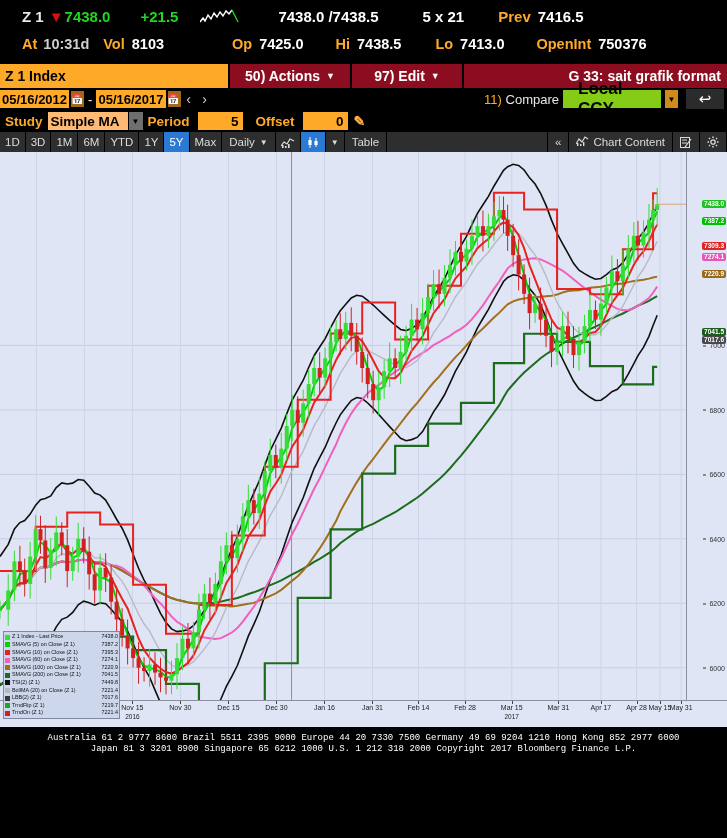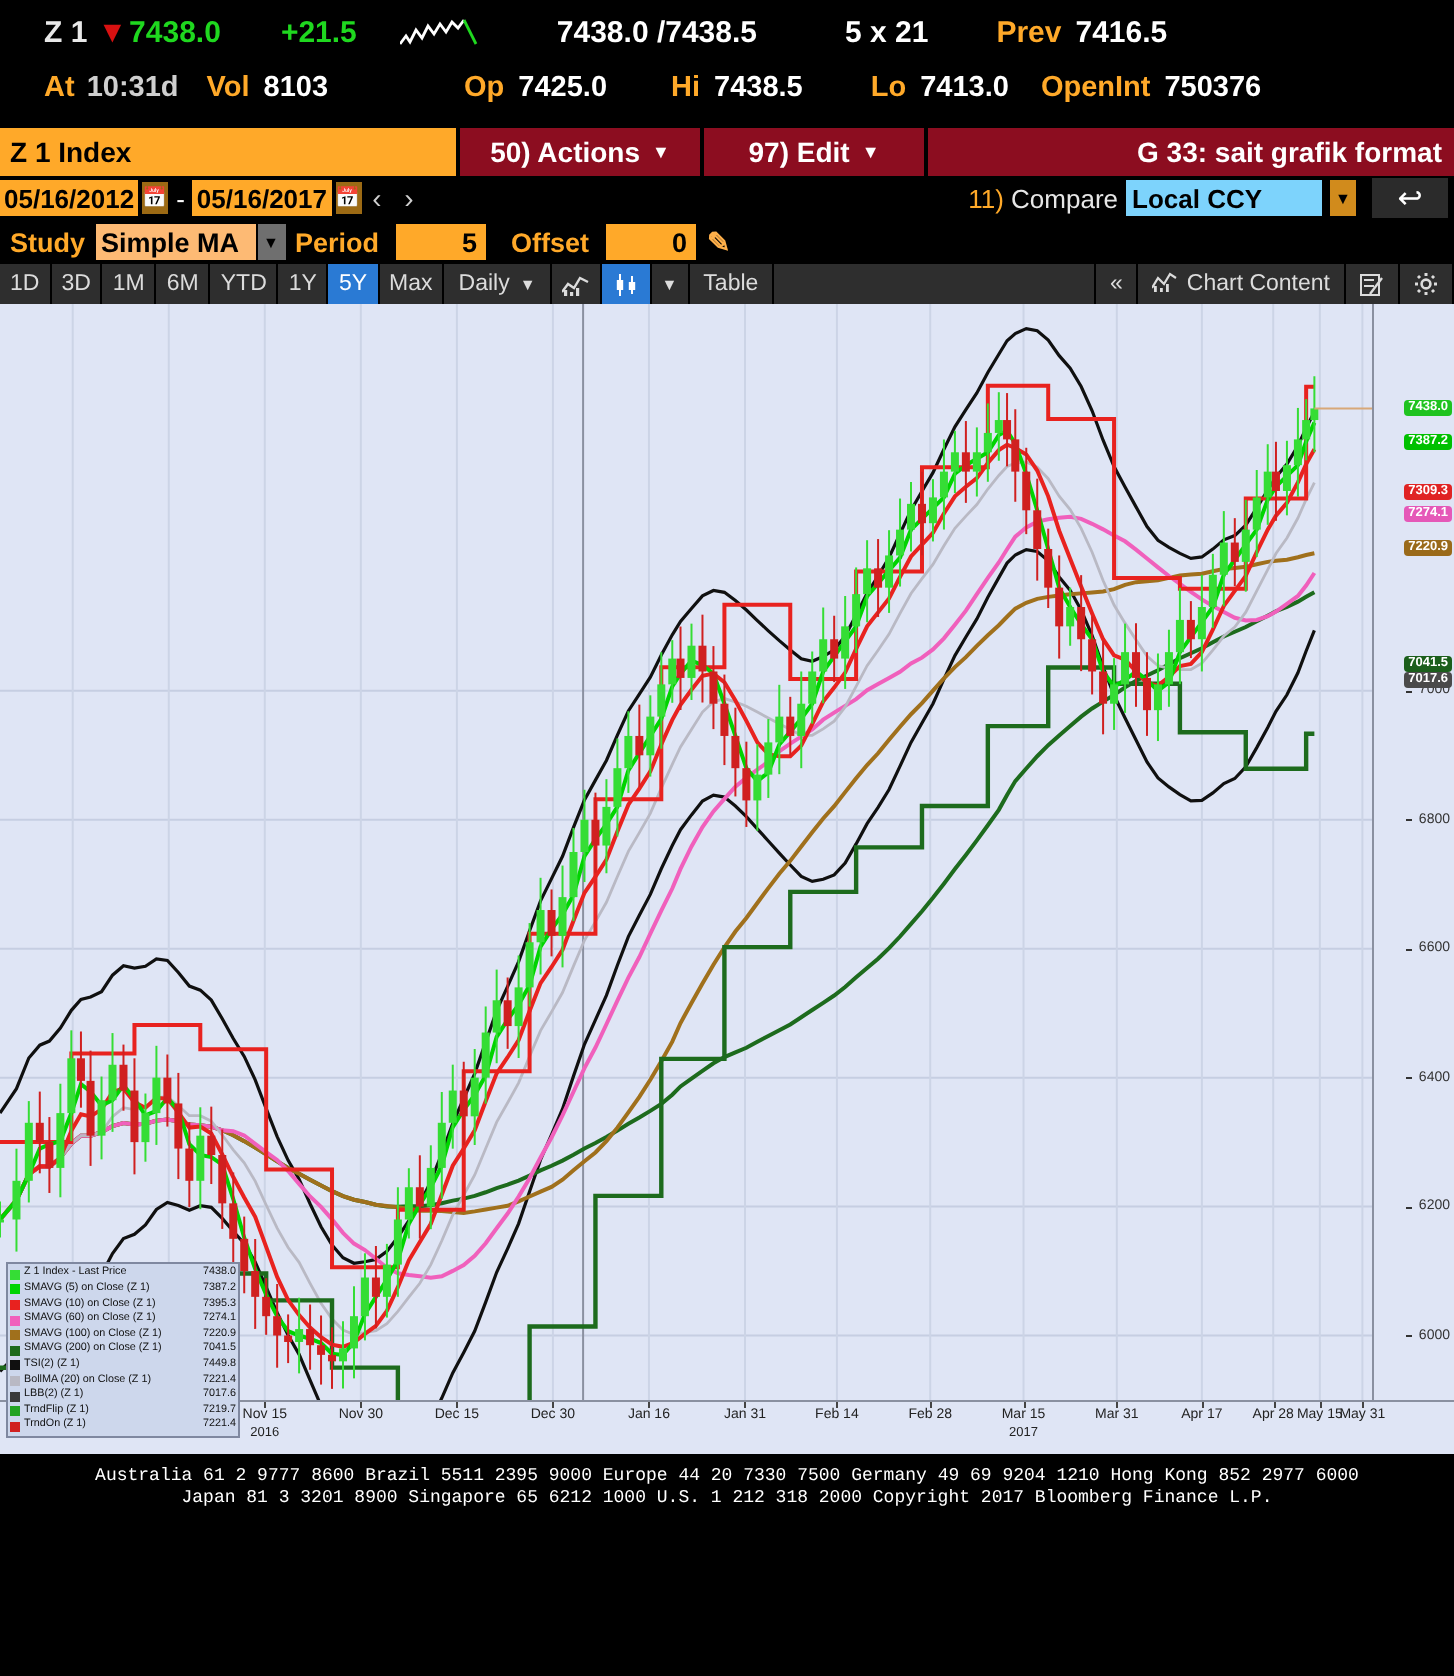--- a/index.html
+++ b/index.html
@@ -44,23 +44,23 @@
                display:flex; align-items:center; padding:0 2px; }
   .cal-ico { background:#9c6a14; color:#fff; width:13px; height:16px;
              margin-left:2px; display:flex; align-items:center;
              justify-content:center; font-size:10px; }
   .dash { color:#fff; margin:0 4px; }
   .navbtn { color:#cfcfcf; width:16px; text-align:center; font-size:14px; }
   .daterow-right { margin-left:auto; display:flex; align-items:center; gap:4px;
                    padding-right:3px; }
   .cmp-label { color:#e6e6e6; font-size:13px; }
   .cmp-num { color:#ffa929; }
-  .ccy-select { background:#7dd3fc; color:#000; font-weight:bold;
+  .ccy-select { background:#84cc16; color:#000; font-weight:bold;
                 height:18px; width:98px; display:flex; align-items:center;
-                padding-left:3px; font-size:13px; }
+                padding-left:15px; font-size:17px; }
   .ccy-caret { background:#d18b1c; color:#000; width:13px; height:18px;
                display:flex; align-items:center; justify-content:center;
                font-size:8px; }
   .undo-btn { background:#2b2b2b; width:38px; height:20px; display:flex;
               align-items:center; justify-content:center; color:#fff;
               font-size:15px; margin-left:4px; }
   
   .studyrow { display:flex; align-items:center; height:22px; background:#000;
               font-size:13.5px; font-weight:bold; gap:0; }
   .study-lbl { color:#ffa929; padding:0 5px; }
@@ -139,21 +139,21 @@
     <span class="lbl-amber">At</span>
     <span class="val-w" style="margin-left:6px;color:#cfcfcf">10:31d</span>
     <span class="lbl-amber" style="margin-left:14px">Vol</span>
     <span class="val-w" style="margin-left:7px">8103</span>
     <span class="lbl-amber" style="margin-left:68px">Op</span>
     <span class="val-w" style="margin-left:7px">7425.0</span>
     <span class="lbl-amber" style="margin-left:32px">Hi</span>
     <span class="val-w" style="margin-left:7px">7438.5</span>
     <span class="lbl-amber" style="margin-left:34px">Lo</span>
     <span class="val-w" style="margin-left:7px">7413.0</span>
-    <span class="lbl-amber" style="margin-left:16px">OpenInt</span>
+    <span class="lbl-amber" style="margin-left:32px">OpenInt</span>
     <span class="val-w" style="margin-left:7px">750376</span>
   </div>
 </div>
 
 <div class="cmdbar">
   <div class="cmd-security">
     <span>Z 1 Index</span>
   </div>
   <div class="cmd-actions">
     <span>50) Actions</span>

